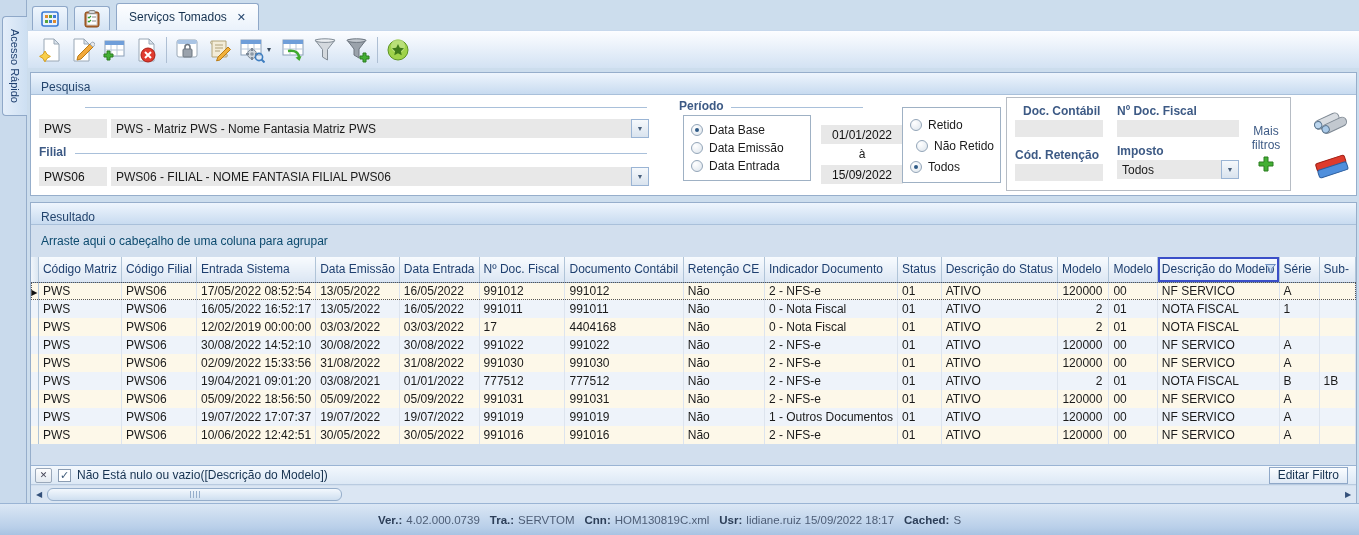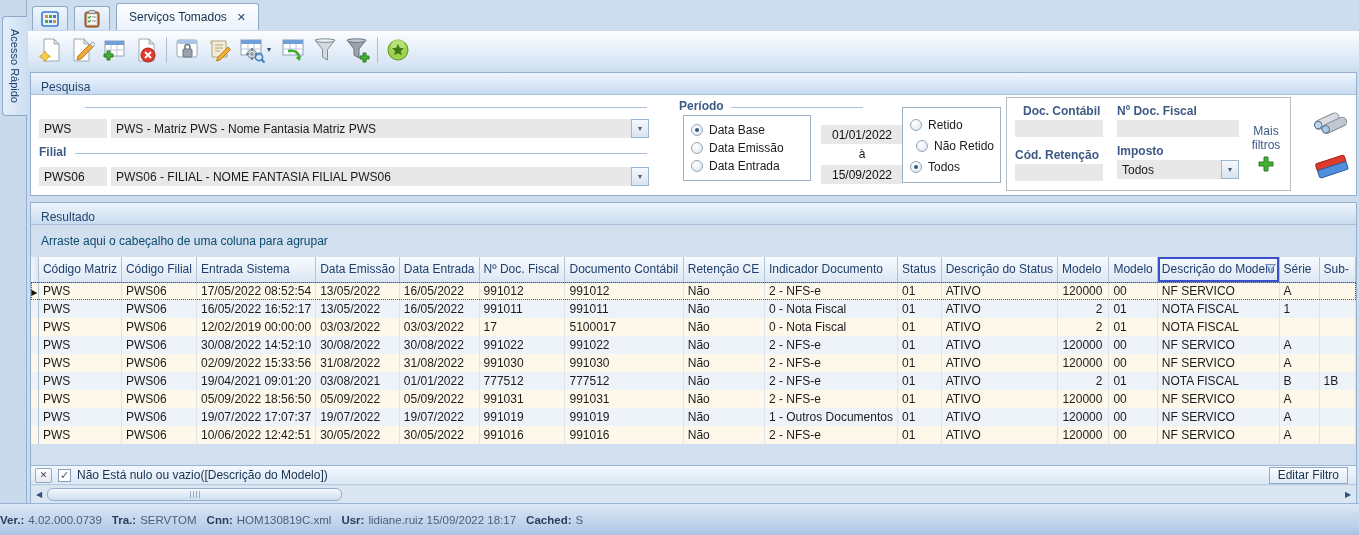--- a/index.html
+++ b/index.html
@@ -96,21 +96,21 @@
   .sarrow { width:16px; height:17px; display:flex; align-items:center; justify-content:center;
     color:#33507a; font-size:8px; }
   #hthumb { position:absolute; left:16px; width:295px; height:13px; top:2px; background:linear-gradient(#f3f8fd,#cfdff0);
     border:1px solid #96aecb; border-radius:6px; display:flex; align-items:center; justify-content:center; gap:2px; }
   #hthumb i { width:1px; height:7px; background:#96aecb; }
   #hs-right { position:absolute; right:0; }
 
   
   #statusbar { left:0; top:503px; width:1359px; height:32px;
     background:linear-gradient(#dbe7f5,#b9cfe9 75%,#a9c3e2); border-top:1px solid #9ab4d4;
-    display:flex; align-items:center; justify-content:flex-start; padding-right:10px; font-size:11.5px; color:#4d5d76; }
+    display:flex; align-items:center; justify-content:center; padding-right:10px; font-size:11.5px; color:#4d5d76; }
   #sb-text b { color:#2c3e58; font-weight:bold; }
   #sb-text span { margin-right:10px; }
   #sb-text b { margin-right:4px; }
 </style>
 </head>
 <body>
 
 <div id="quick-strip" class="abs">
   <div id="quick-tab">
     <span>Acesso Rápido</span>
@@ -439,21 +439,21 @@
               <td class=""></td>
             </tr>
             <tr class="odd">
               <td class="rh"></td>
               <td class="">PWS</td>
               <td class="">PWS06</td>
               <td class="">12/02/2019 00:00:00</td>
               <td class="">03/03/2022</td>
               <td class="">03/03/2022</td>
               <td class="">17</td>
-              <td class="">5100017</td>
+              <td class="">4404168</td>
               <td class="">Não</td>
               <td class="">0 - Nota Fiscal</td>
               <td class="">01</td>
               <td class="">ATIVO</td>
               <td class="num">2</td>
               <td class="">01</td>
               <td class="">NOTA FISCAL</td>
               <td class=""></td>
               <td class=""></td>
             </tr>

